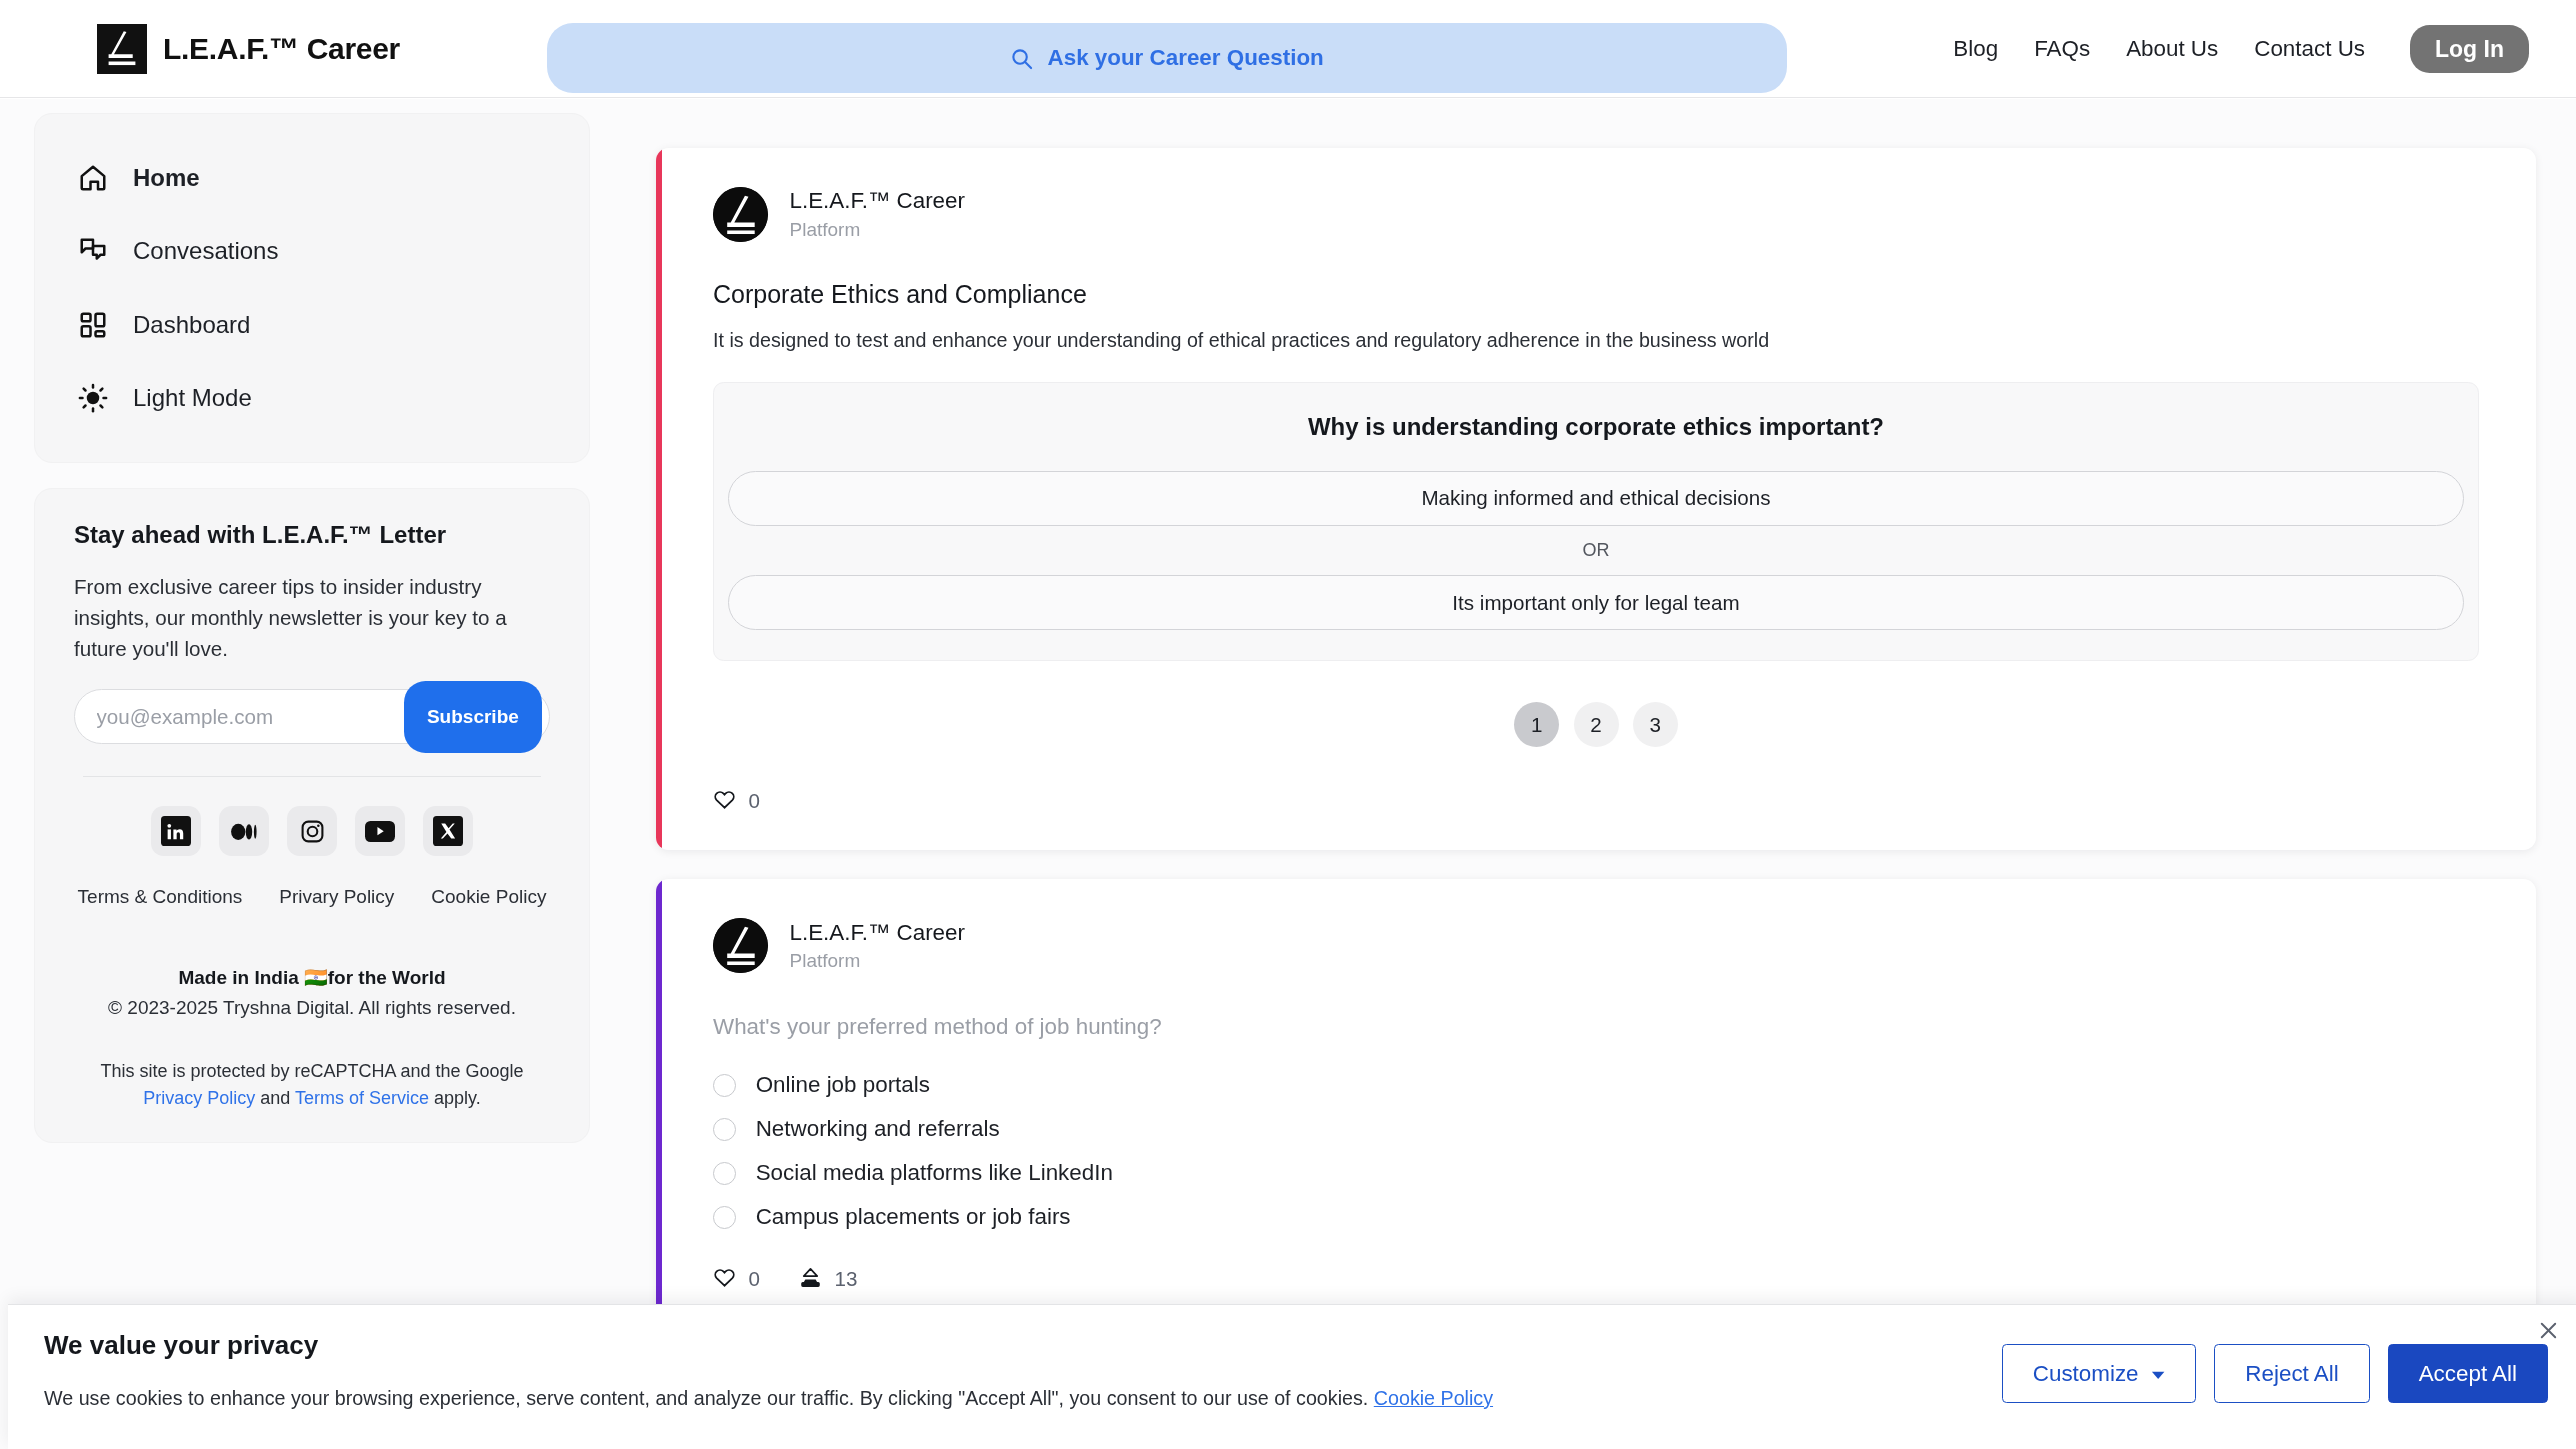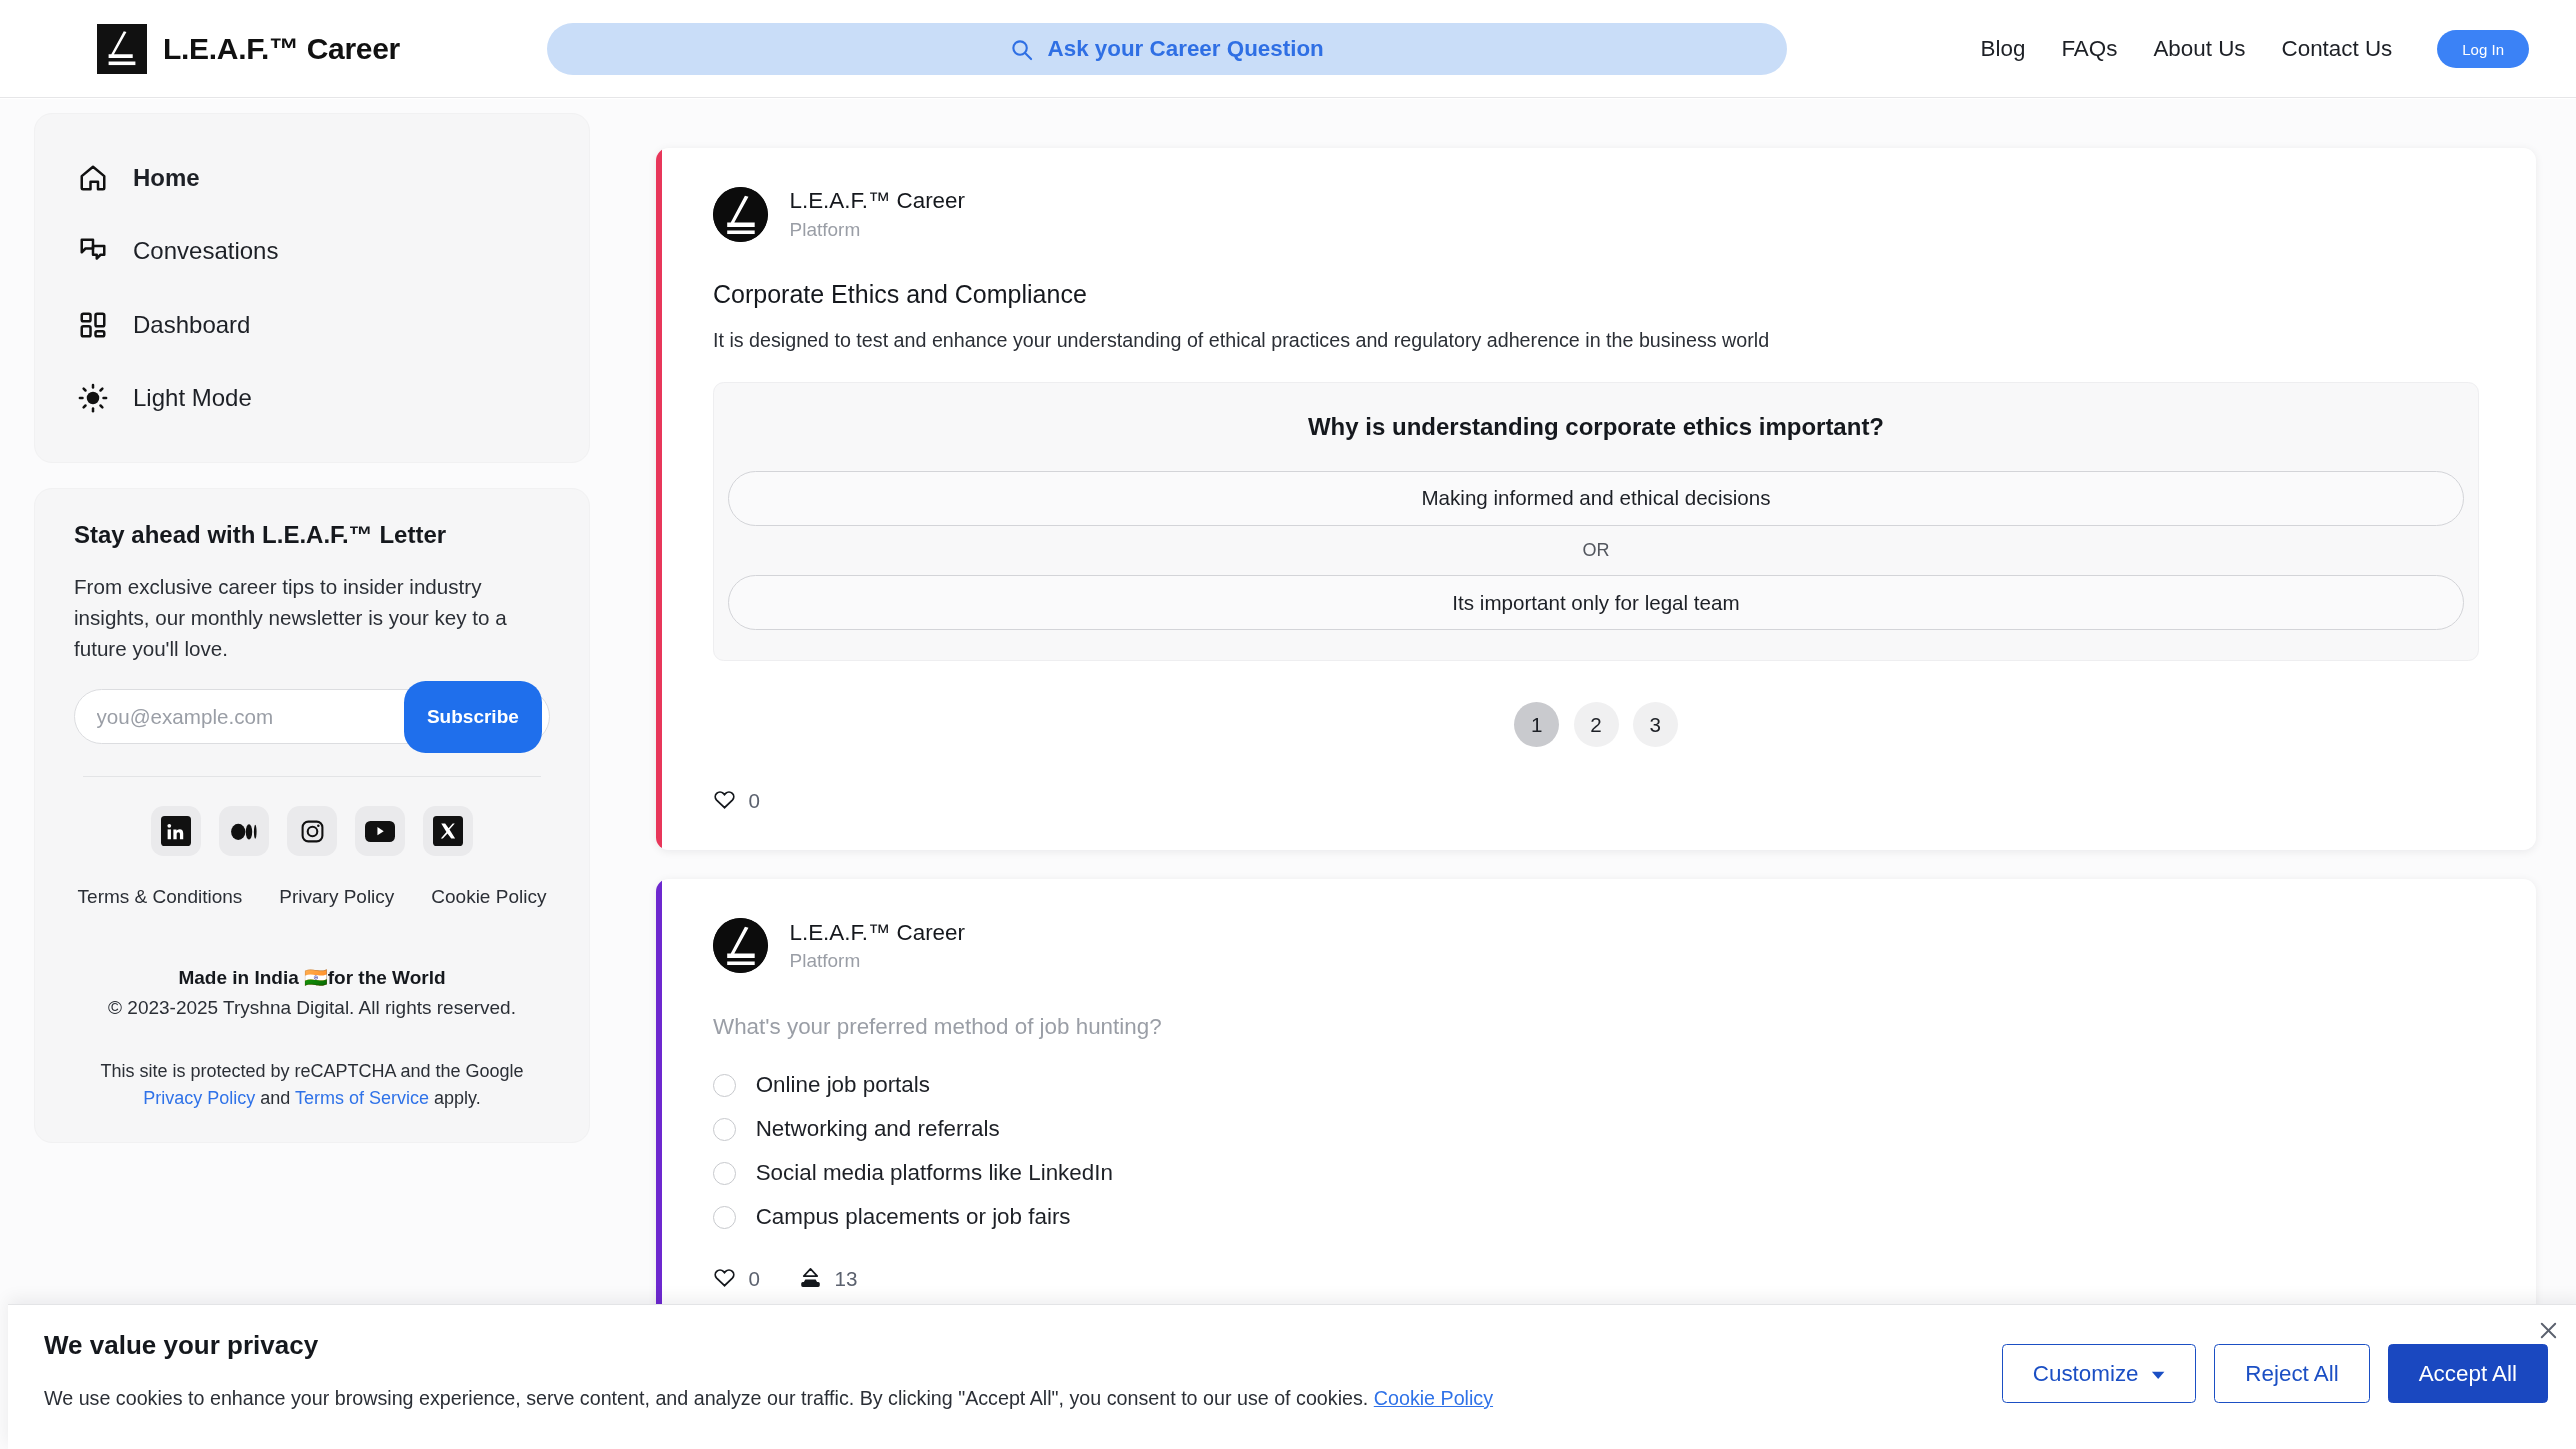--- a/index.html
+++ b/index.html
@@ -19,38 +19,38 @@
     display: flex; align-items: center;
   }
   .brand { display: flex; align-items: center; gap: 16px; margin-left: 97px; }
   .brand-mark {
     width: 50px; height: 50px; background: #111111; position: relative; flex: none;
   }
   .brand-mark svg { position: absolute; inset: 0; }
   .brand-name { font-size: 30px; font-weight: bold; color: #111111; letter-spacing: -0.3px; white-space: nowrap; }
 
   .searchwrap {
-    position: absolute; left: 547px; top: 23px; width: 1240px; height: 52px;
+    position: absolute; left: 547px; top: 23px; width: 1240px; height: 70px;
   }
   .searchbar {
     width: 100%; height: 100%;
     background: #c9ddf8; border-radius: 26px; border: none;
     display: flex; align-items: center; justify-content: center; gap: 14.3px;
     cursor: text;
   }
   .searchbar .s-icon { display: flex; align-items: center; }
   .searchbar .s-text { color: #2f6fe4; font-size: 22.4px; font-weight: bold; }
 
   .topnav {
     position: absolute; right: 47px; top: 0; height: 98px;
     display: flex; align-items: center; gap: 36px;
   }
   .topnav a { color: #1d2026; font-size: 22.4px; text-decoration: none; white-space: nowrap; }
   .login-btn {
-    background: #3b82f6; color: #ffffff; font-size: 15px; font-weight: normal;
+    background: #737373; color: #ffffff; font-size: 23px; font-weight: bold;
     border: none; border-radius: 19.7px; padding: 10.7px 25px; cursor: pointer;
     margin-left: 9px; font-family: inherit;
   }
 
   
   .page { position: absolute; top: 99px; left: 0; width: 2576px; height: 1350px; background: #fbfbfc; }
 
   
   .sidebar { position: absolute; left: 34px; top: 14.3px; width: 556px; }
   .nav-card {

